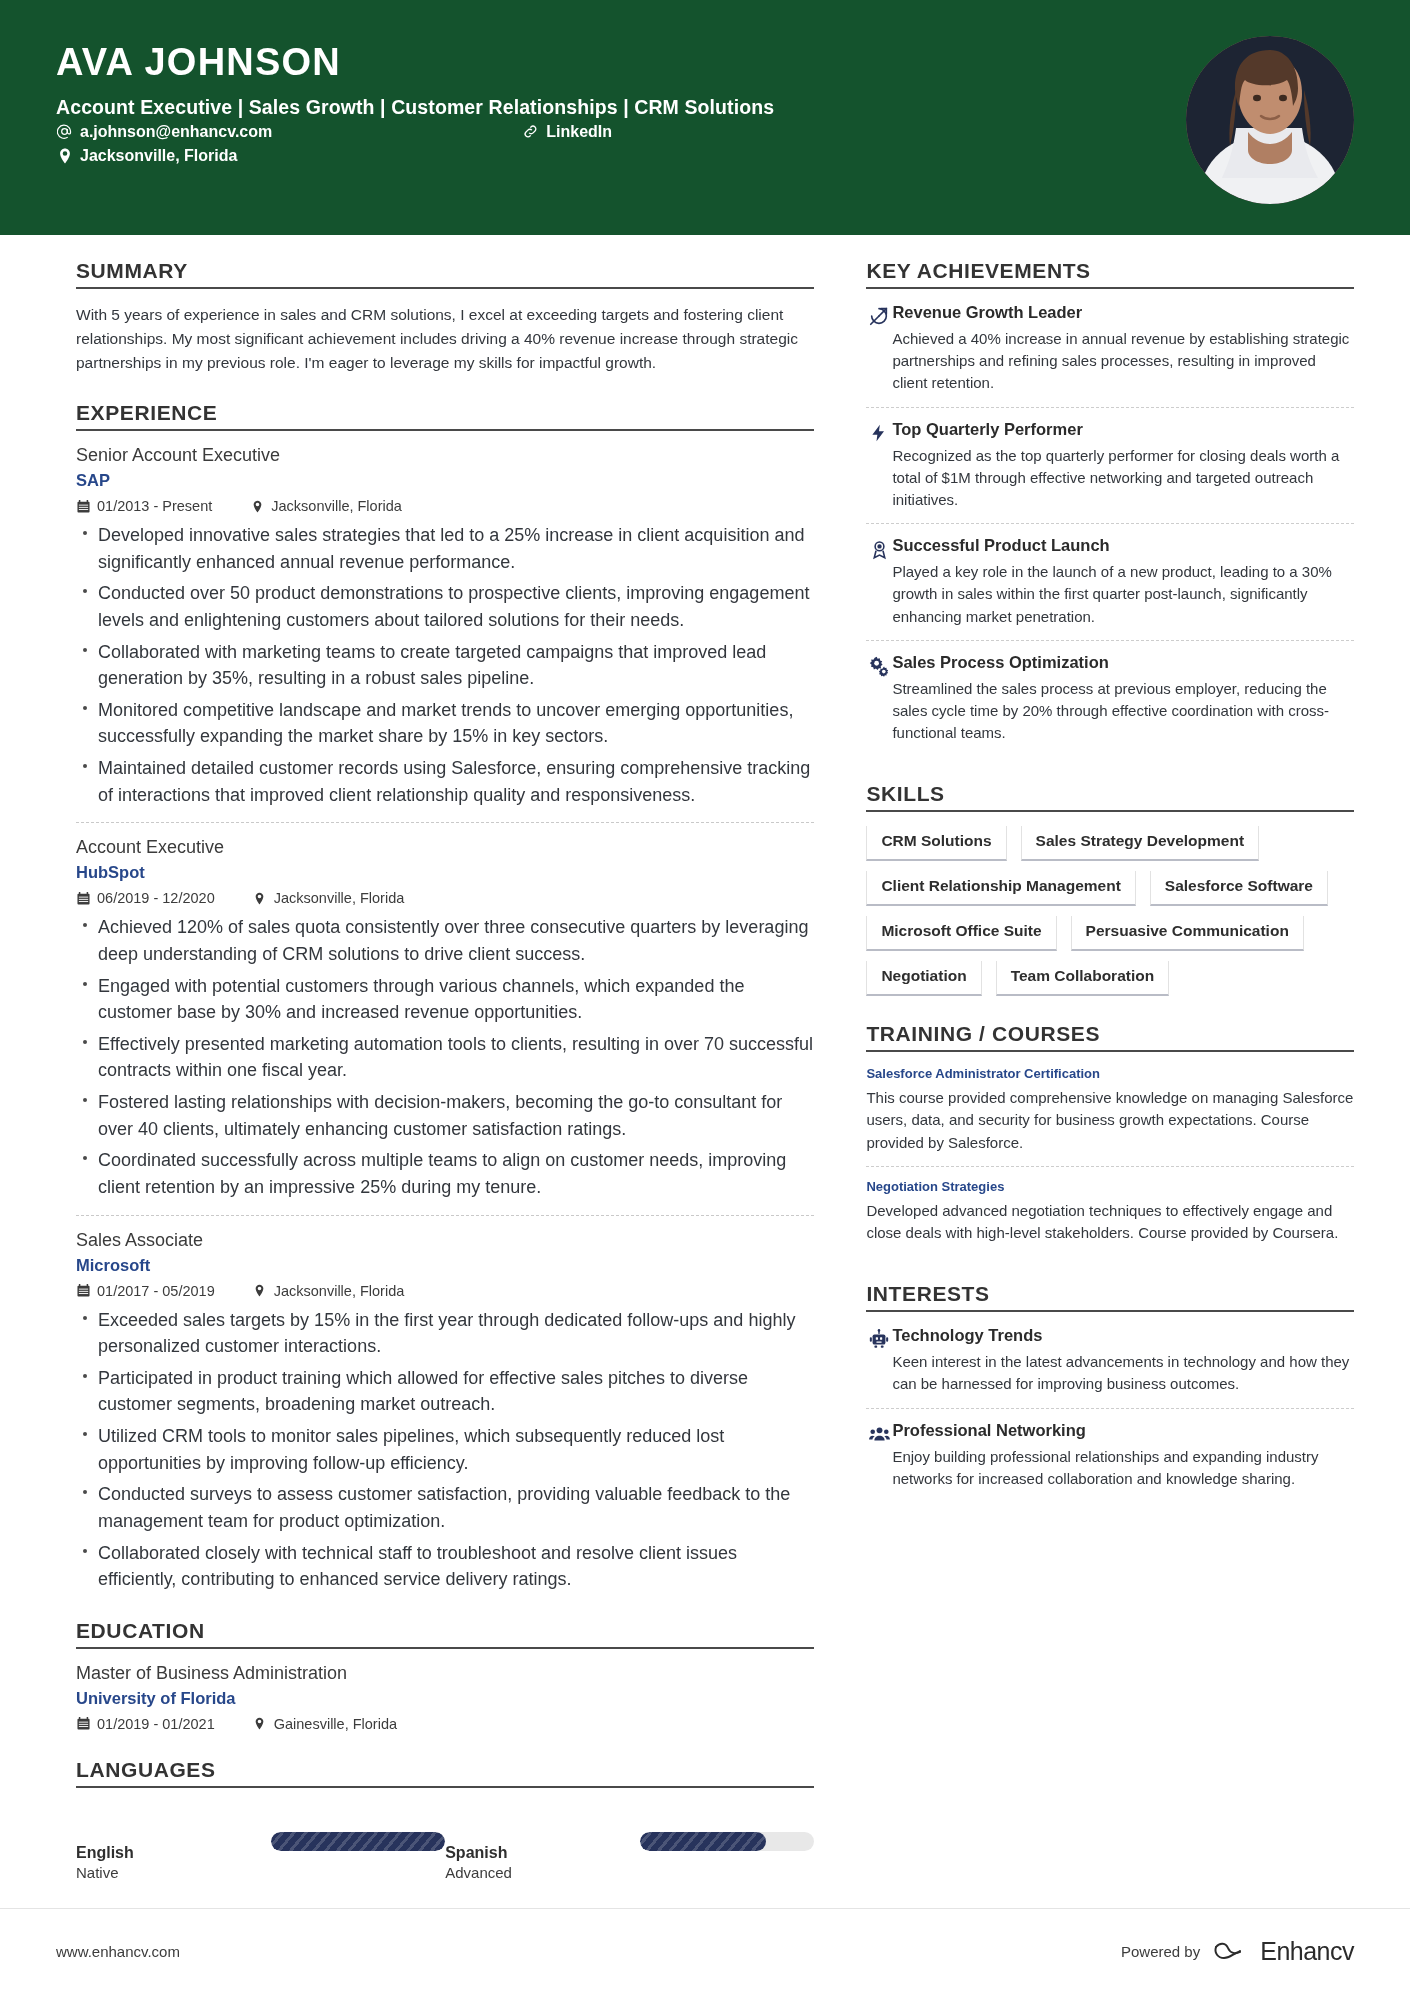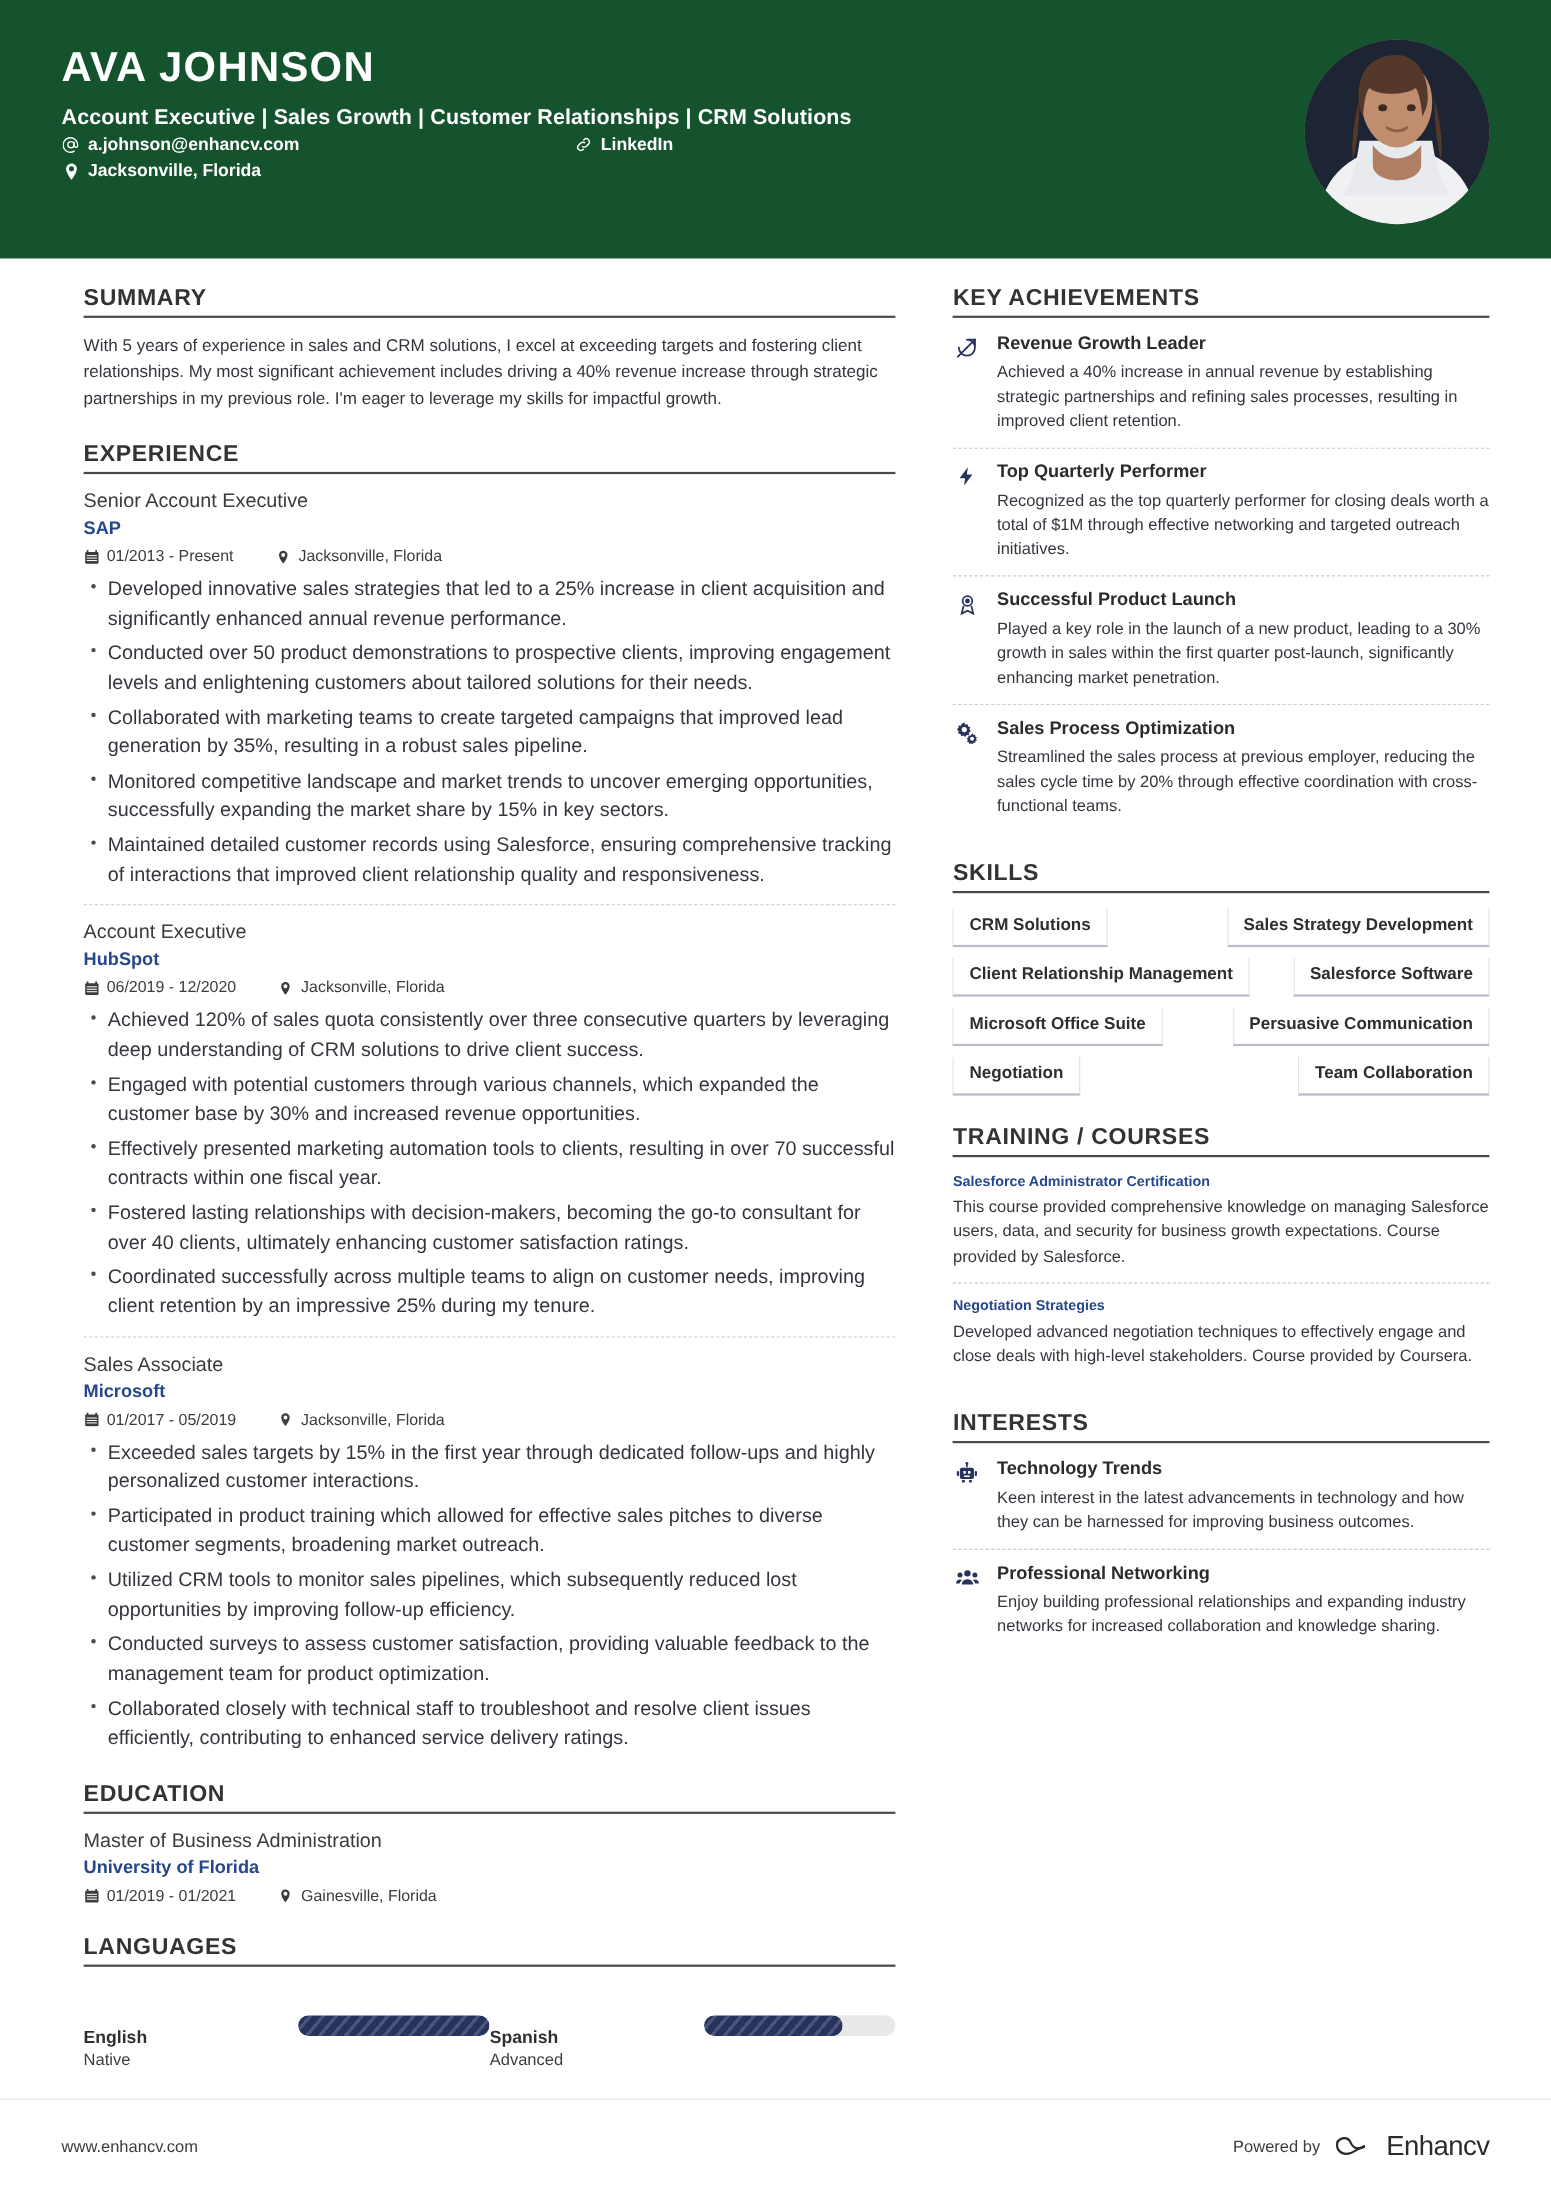--- a/index.html
+++ b/index.html
@@ -186,21 +186,20 @@
       rgba(255,255,255,0.17) 0px,
       rgba(255,255,255,0.17) 3px,
       rgba(39,51,92,0) 3px,
       rgba(39,51,92,0) 9px
     );
   }
 
   
   .ach-item {
     display: flex;
-    gap: 14px;
     padding-bottom: 12px;
     margin-bottom: 12px;
     border-bottom: 1px dashed #cdcdcd;
   }
   .ach-item:last-child { border-bottom: none; }
   .ach-icon {
     width: 26px;
     min-width: 26px;
     padding-top: 2px;
     color: #27335c;
@@ -216,21 +215,20 @@
   .ach-desc {
     font-size: 15px;
     line-height: 1.48;
     color: #33373d;
   }
 
   .skills-wrap {
     display: flex;
     flex-wrap: wrap;
     gap: 10px 14px;
-    justify-content: space-between;
   }
   .skill-chip {
     font-size: 15.5px;
     font-weight: bold;
     color: #2e2e2e;
     padding: 6px 14px 9px 14px;
     border-bottom: 2px solid #b9bcc6;
     border-left: 1px solid #e2e2e2;
     border-right: 1px solid #e2e2e2;
     white-space: nowrap;

